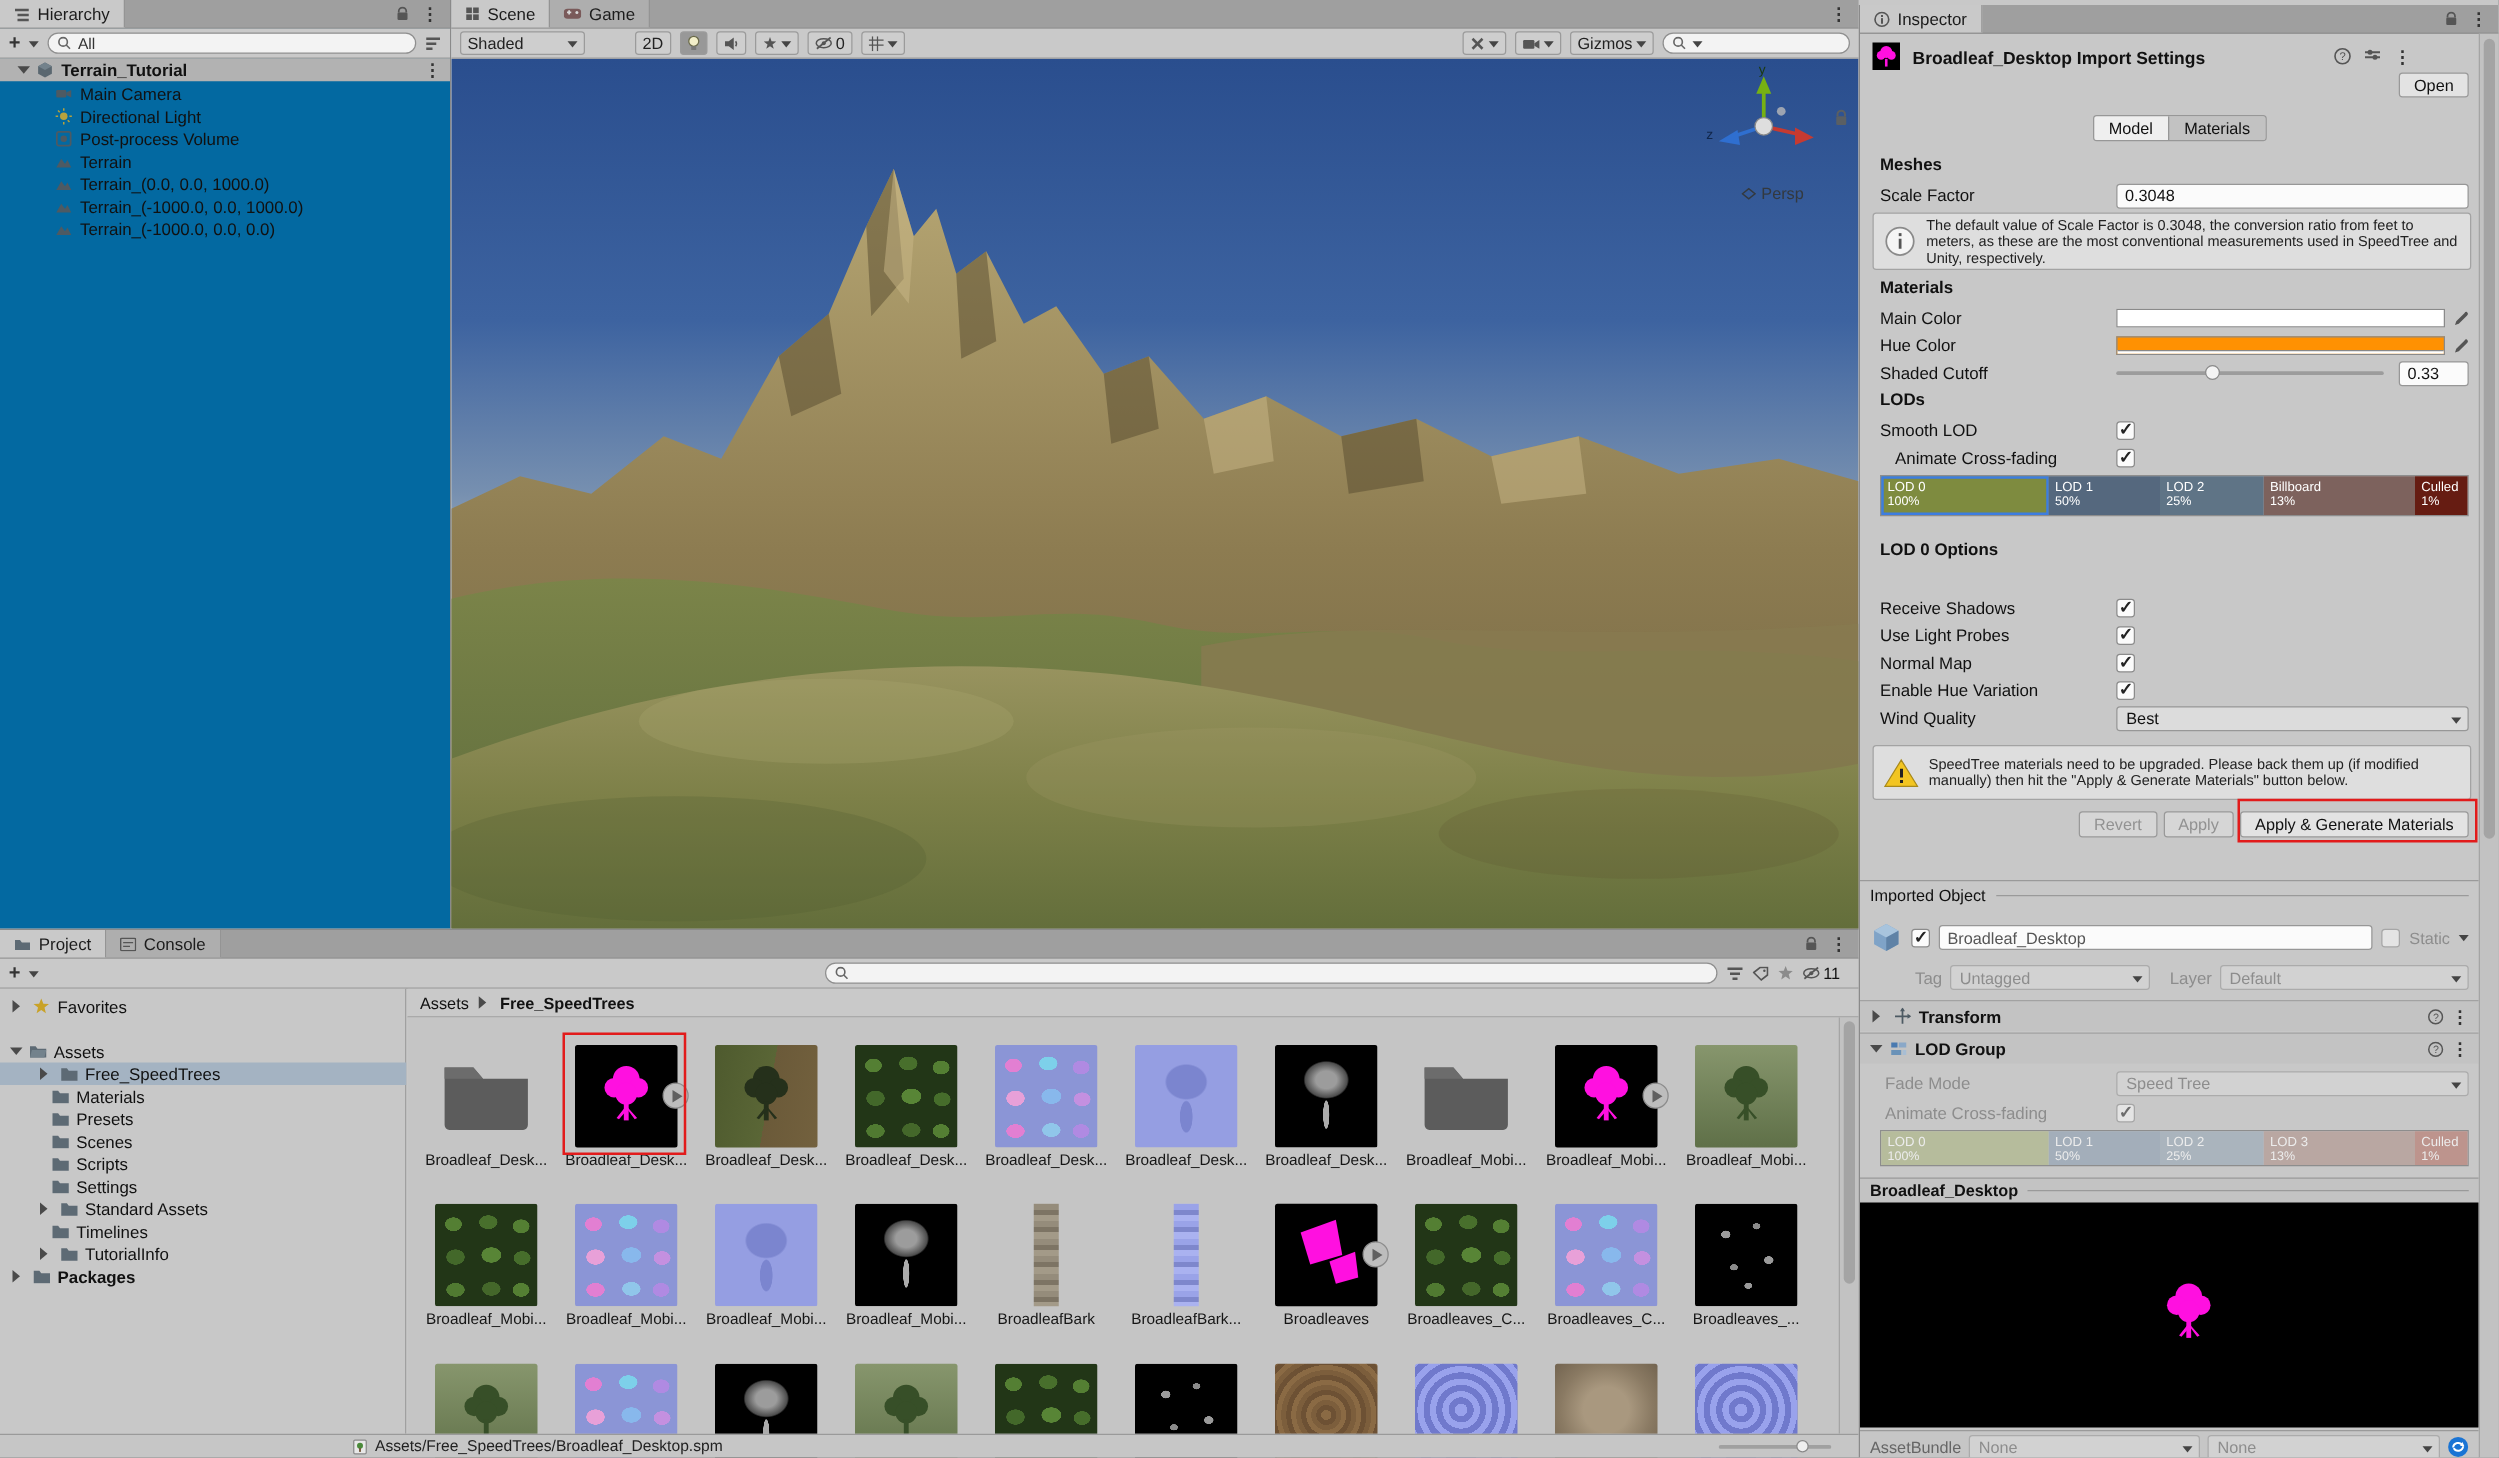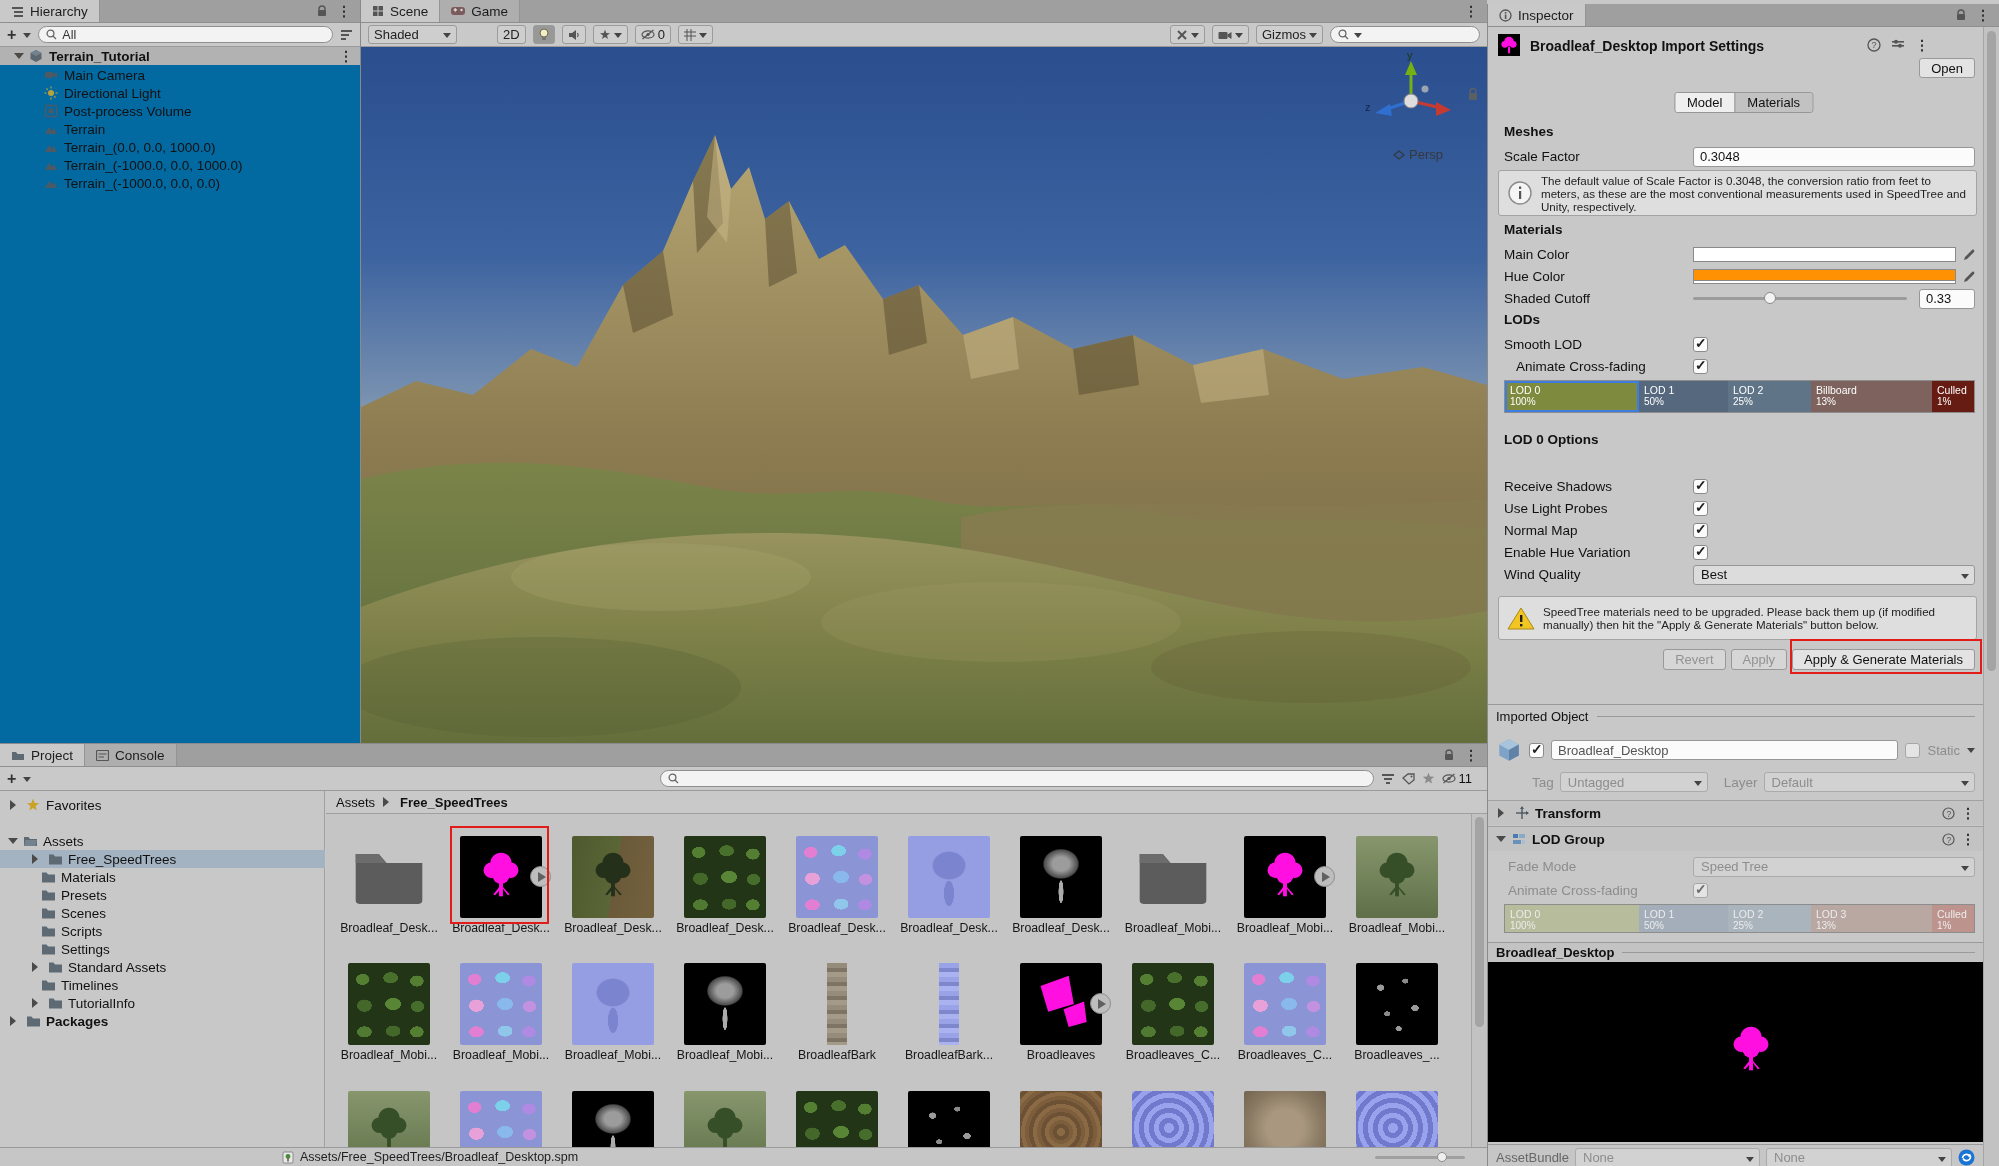--- a/index.html
+++ b/index.html
@@ -263,21 +263,21 @@
             </svg>
           </span>
         <span>Game</span>
       </div>
       <div class="strip-icons">
           <span class="menu-dots"></span>
         </div>
     </div>
 
     <div class="toolbar">
-      <div class="tbtn" style="width:89px;justify-content:space-between;">
+      <div class="tbtn" style="width:100px;justify-content:space-between;">
         <span>Shaded</span>
           <span class="caret"></span>
       </div>
       <div style="width:26px;"></div>
       <div class="tbtn">
           <span>2D</span>
         </div>
       <div class="tbtn pressed">
         <span>
             <svg width="10" height="13">
@@ -1032,21 +1032,21 @@
         </span>
       <span class="cb on"></span>
       <div class="tfield" style="color:#555;">Broadleaf_Desktop</div>
       <span class="cb dis"></span>
       <span style="color:#8d8d8d;font-size:13px;">Static</span>
       <span class="caret"></span>
     </div>
 
     <div style="position:absolute;left:44px;right:24px;top:768px;height:20px;display:flex;align-items:center;gap:6px;">
       <span style="color:#8d8d8d;">Tag</span>
-      <div class="dd dis" style="width:148px;">
+      <div class="dd dis" style="width:160px;">
           <span>Untagged</span>
         </div>
       <span style="color:#8d8d8d;margin-left:10px;">Layer</span>
       <div class="dd dis" style="flex:1;">
           <span>Default</span>
         </div>
     </div>
 
     <div style="position:absolute;left:0;right:16px;top:796px;height:25px;background:#c3c3c3;border-top:1px solid #a2a2a2;display:flex;align-items:center;gap:6px;padding:0 8px;">
       <span class="fr"></span>

